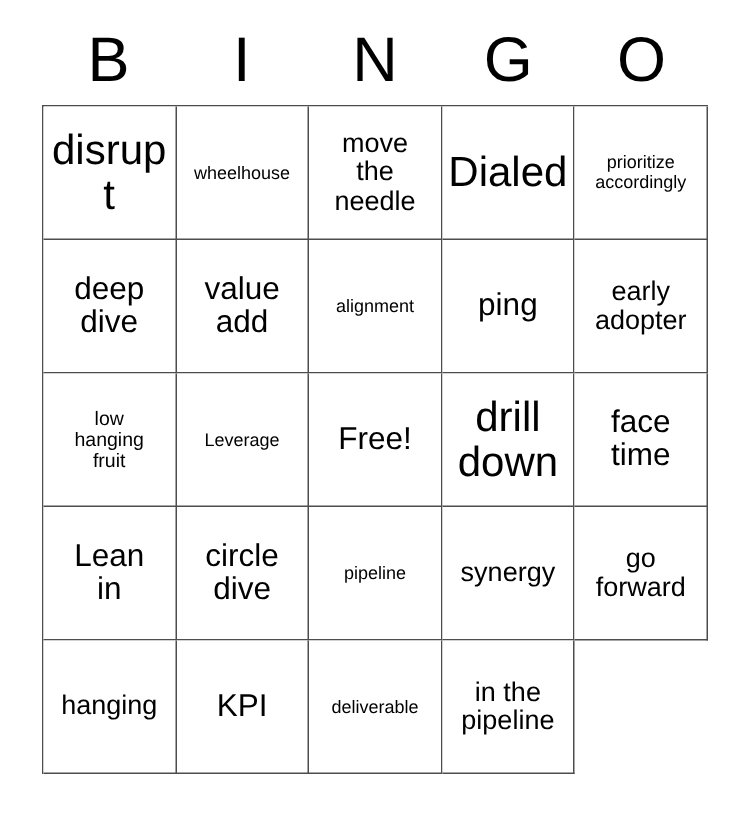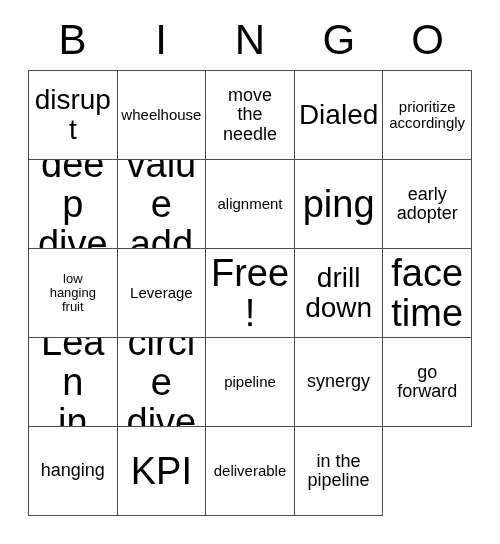--- a/index.html
+++ b/index.html
@@ -63,25 +63,25 @@
   }
   .cell-text {
     display: block;
     width: 100%;
     line-height: 1.06;
     white-space: pre-line;
     word-break: break-word;
   }
 
   
-  .fs-xl  { font-size: 38px; }
+  .fs-xl  { font-size: 21px; }
   .fs-lg  { font-size: 28px; }
   .fs-md  { font-size: 18px; }
   .fs-sm  { font-size: 13px; }
-  .fs-xs  { font-size: 15px; }
+  .fs-xs  { font-size: 12px; }
 </style>
 </head>
 <body>
 
 <div id="card">
 
   <div id="header">
     <div class="header-letter">B</div>
     <div class="header-letter">I</div>
     <div class="header-letter">N</div>

